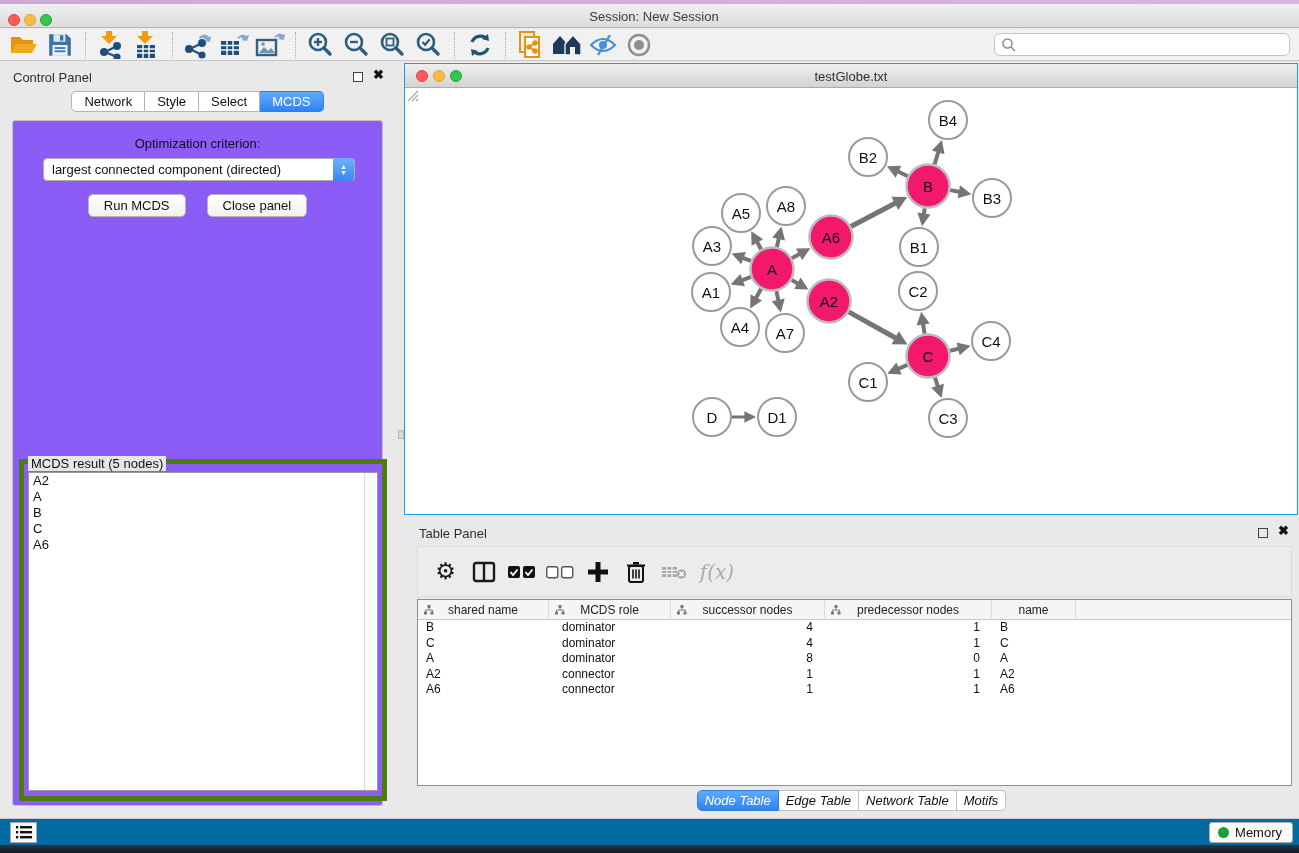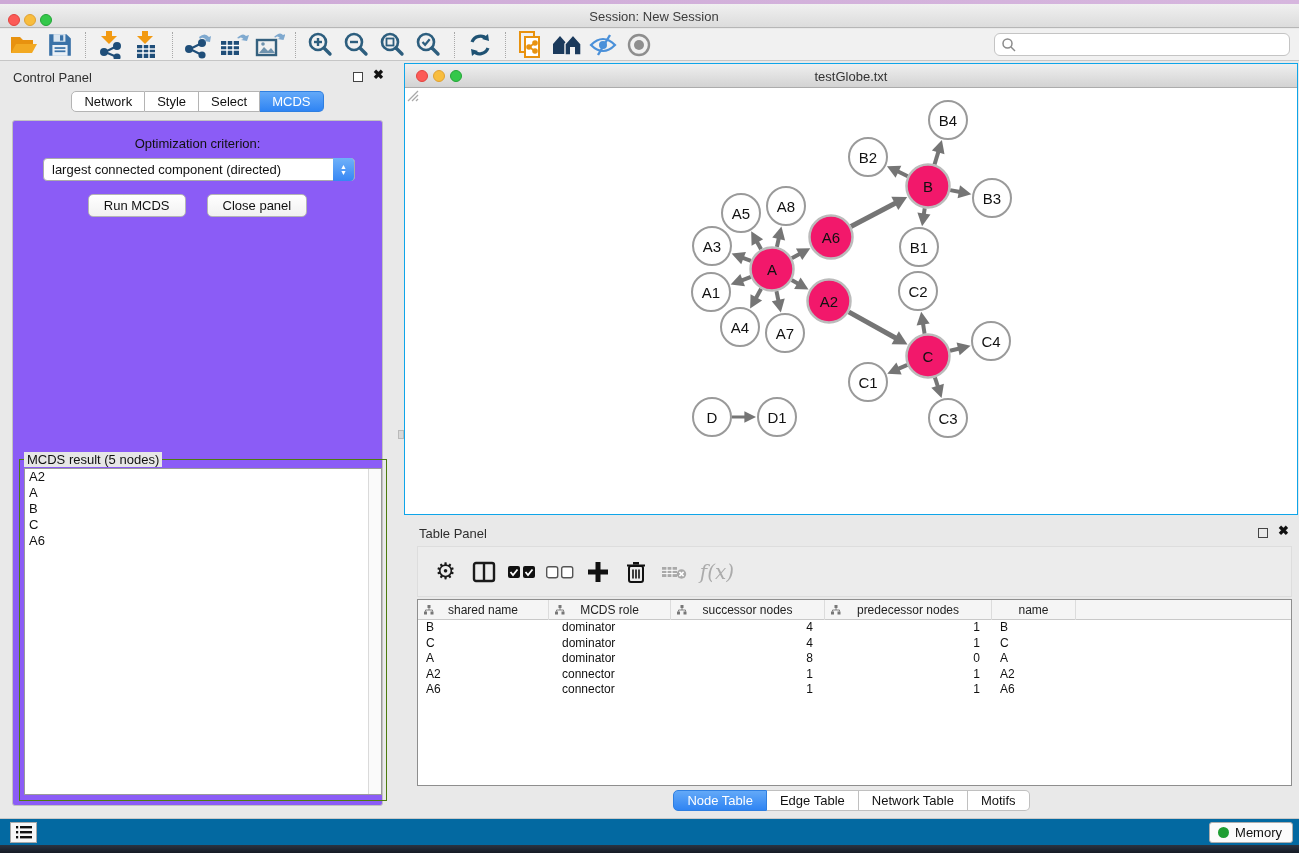--- a/index.html
+++ b/index.html
@@ -59,21 +59,21 @@
   .cp-select-value { position:absolute; left:8px; top:3px; font-size:13px; color:#111; white-space:nowrap; }
   .cp-spinner { position:absolute; right:0; top:-1px; width:21px; height:23px; border-radius:0 4px 4px 0;
     background:linear-gradient(180deg,#6FB1F9,#3787F4); display:flex; flex-direction:column;
     align-items:center; justify-content:center; color:#fff; }
   .cp-spinner span { font-size:7px; line-height:6px; }
   .cp-buttons { position:absolute; left:0; right:0; top:73px; display:flex; justify-content:center; gap:21px; }
   .cp-btn { height:23px; padding:0 15px; font-size:13px; color:#111;
     background:linear-gradient(180deg,#FFFFFF,#F1F1F1); border:1px solid #B5B5B5; border-radius:5px;
     font-family:"Liberation Sans", sans-serif; }
   .result-group { position:absolute; left:6px; top:338px; width:368px; height:342px;
-    border:1px solid #4d7c0f; }
+    border:5px solid #4d7c0f; }
   .result-legend { position:absolute; left:4px; top:-8px; background:#E6E6E6; padding:0 3px;
     font-size:13px; color:#111; }
   .result-list { position:absolute; left:4px; top:8px; right:4px; bottom:5px;
     background:#fff; border:1px solid #9A9A9A; overflow:hidden; }
   .result-scroll { position:absolute; right:0; top:0; bottom:0; width:13px;
     background:#FAFAFA; border-left:1px solid #DADADA; }
   .result-item { font-size:13px; line-height:16px; padding-left:4px; color:#111; }
 
   
   .net-window { position:absolute; left:404px; top:63px; width:894px; height:452px;
@@ -100,22 +100,22 @@
   .dt-header { display:flex; height:20px; background:#F5F5F5; border-bottom:1px solid #C9C9C9; }
   .dt-hcell { position:relative; height:20px; border-right:1px solid #DCDCDC;
     font-size:12px; color:#222; display:flex; align-items:center; justify-content:center; }
   .dt-hcell .shared-ic { position:absolute; left:6px; top:5px; }
   .dt-row { display:flex; height:15.6px; }
   .dt-cell { font-size:12px; color:#111; line-height:15.6px; white-space:nowrap; overflow:hidden; }
   .dt-cell.left { text-align:left; padding-left:8px; }
   .dt-cell.l13 { text-align:left; padding-left:13px; }
   .dt-cell.right { text-align:right; padding-right:12px; }
   .tp-tabs { position:absolute; left:0; right:0; top:271px; display:flex; justify-content:center; }
-  .tp-tab { height:21px; line-height:19px; padding:0 13px; font-size:13px; background:#fff;
-    border:1px solid #C0C0C0; border-left:none; color:#111; }
+  .tp-tab { height:21px; line-height:19px; padding:0 7px; font-size:13px; background:#fff;
+    border:1px solid #C0C0C0; border-left:none; color:#111;font-style:italic; }
   .tp-tab:first-child { border-left:1px solid #C0C0C0; border-radius:5px 0 0 5px; }
   .tp-tab:last-child { border-radius:0 5px 5px 0; }
   .tp-tab.active { background:linear-gradient(180deg,#63A9F8,#2F84F3); border-color:#2F7FE0; color:#fff; }
 
   
   .status-bar { position:absolute; left:0; top:818px; width:1299px; height:27px;
     background:#0369a1; border-top:1px solid #C9C9C9; }
   .sb-listbtn { position:absolute; left:10px; top:3px; width:27px; height:21px;
     background:#F7F7F7; border:1px solid #A9A9A9; display:flex; align-items:center; justify-content:center; }
   .sb-memory { position:absolute; right:6px; top:3px; height:21px; padding:0 10px 0 8px;

